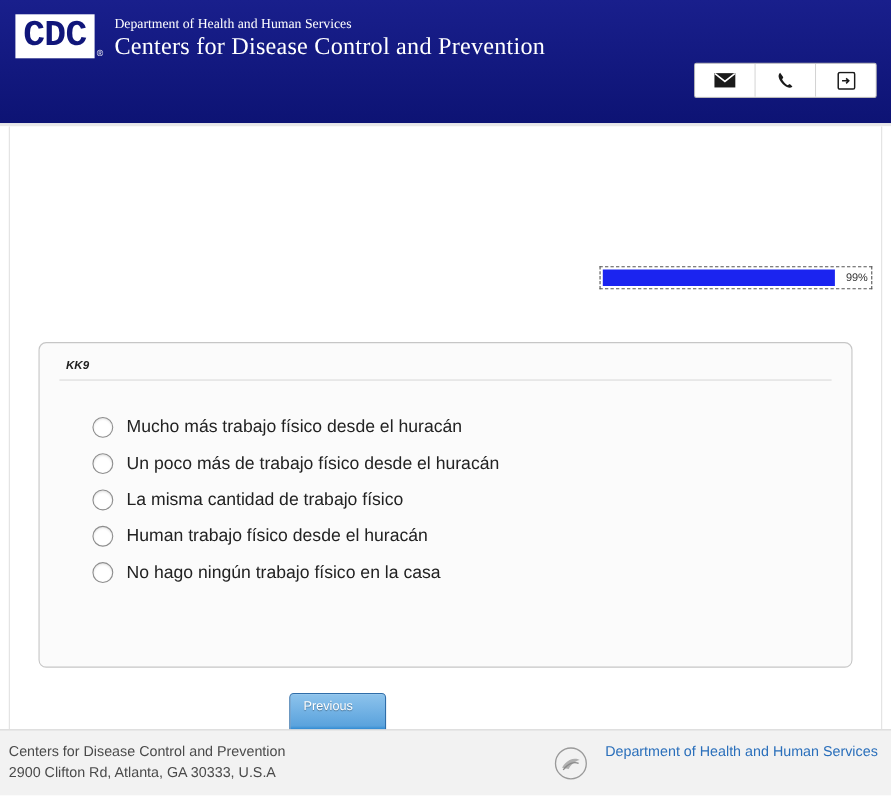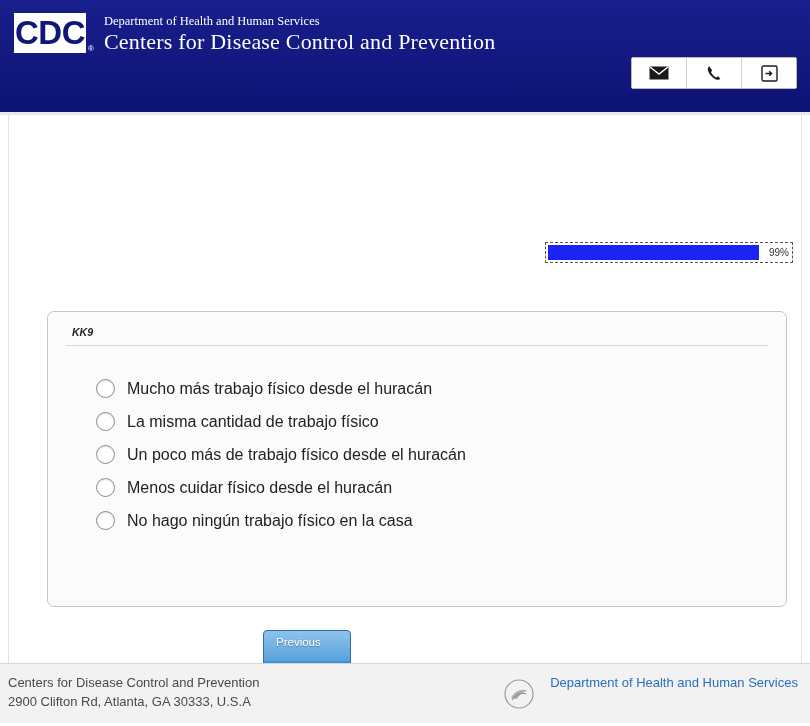--- a/index.html
+++ b/index.html
@@ -25,21 +25,21 @@
     box-sizing: border-box;
   }
   .cdc-logo {
     position: absolute;
     left: 14px;
     top: 13px;
     width: 72px;
     height: 40px;
     background: #ffffff;
     color: #10167a;
-    font-family: Liberation Sans, sans-serif;
+    font-family: Liberation Mono, monospace;
     font-weight: bold;
     font-size: 33px;
     line-height: 40px;
     text-align: center;
     letter-spacing: -0.5px;
   }
   .cdc-logo-tm {
     position: absolute;
     left: 88px;
     top: 44px;
@@ -152,21 +152,20 @@
     position: absolute;
     left: 35px;
     top: 196px;
     width: 740px;
     height: 296px;
     border: 1px solid #c6c6c6;
     border-radius: 7px;
     background: #fbfbfb;
     box-sizing: border-box;
     padding: 14px 18px;
-    margin-left: 12px;
   }
   .q-id {
     font-size: 10.5px;
     font-style: italic;
     font-weight: bold;
     color: #222;
     margin: 0 0 7px 6px;
   }
   .q-divider {
     border-top: 1px solid #dadada;
@@ -320,29 +319,29 @@
     <div class="q-id">KK9</div>
     <div class="q-divider"></div>
 
     <div class="options" id="options-list">
       <div class="option">
         <span class="radio"></span>
         <span class="option-label">Mucho más trabajo físico desde el huracán</span>
       </div>
       <div class="option">
         <span class="radio"></span>
+        <span class="option-label">Un poco más de trabajo físico desde el huracán</span>
+      </div>
+      <div class="option">
+        <span class="radio"></span>
         <span class="option-label">La misma cantidad de trabajo físico</span>
       </div>
       <div class="option">
         <span class="radio"></span>
-        <span class="option-label">Un poco más de trabajo físico desde el huracán</span>
-      </div>
-      <div class="option">
-        <span class="radio"></span>
-        <span class="option-label">Menos cuidar físico desde el huracán</span>
+        <span class="option-label">Human trabajo físico desde el huracán</span>
       </div>
       <div class="option">
         <span class="radio"></span>
         <span class="option-label">No hago ningún trabajo físico en la casa</span>
       </div>
     </div>
   </div>
 
   <div class="nav-buttons">
     <div class="btn btn-previous">Previous</div>

